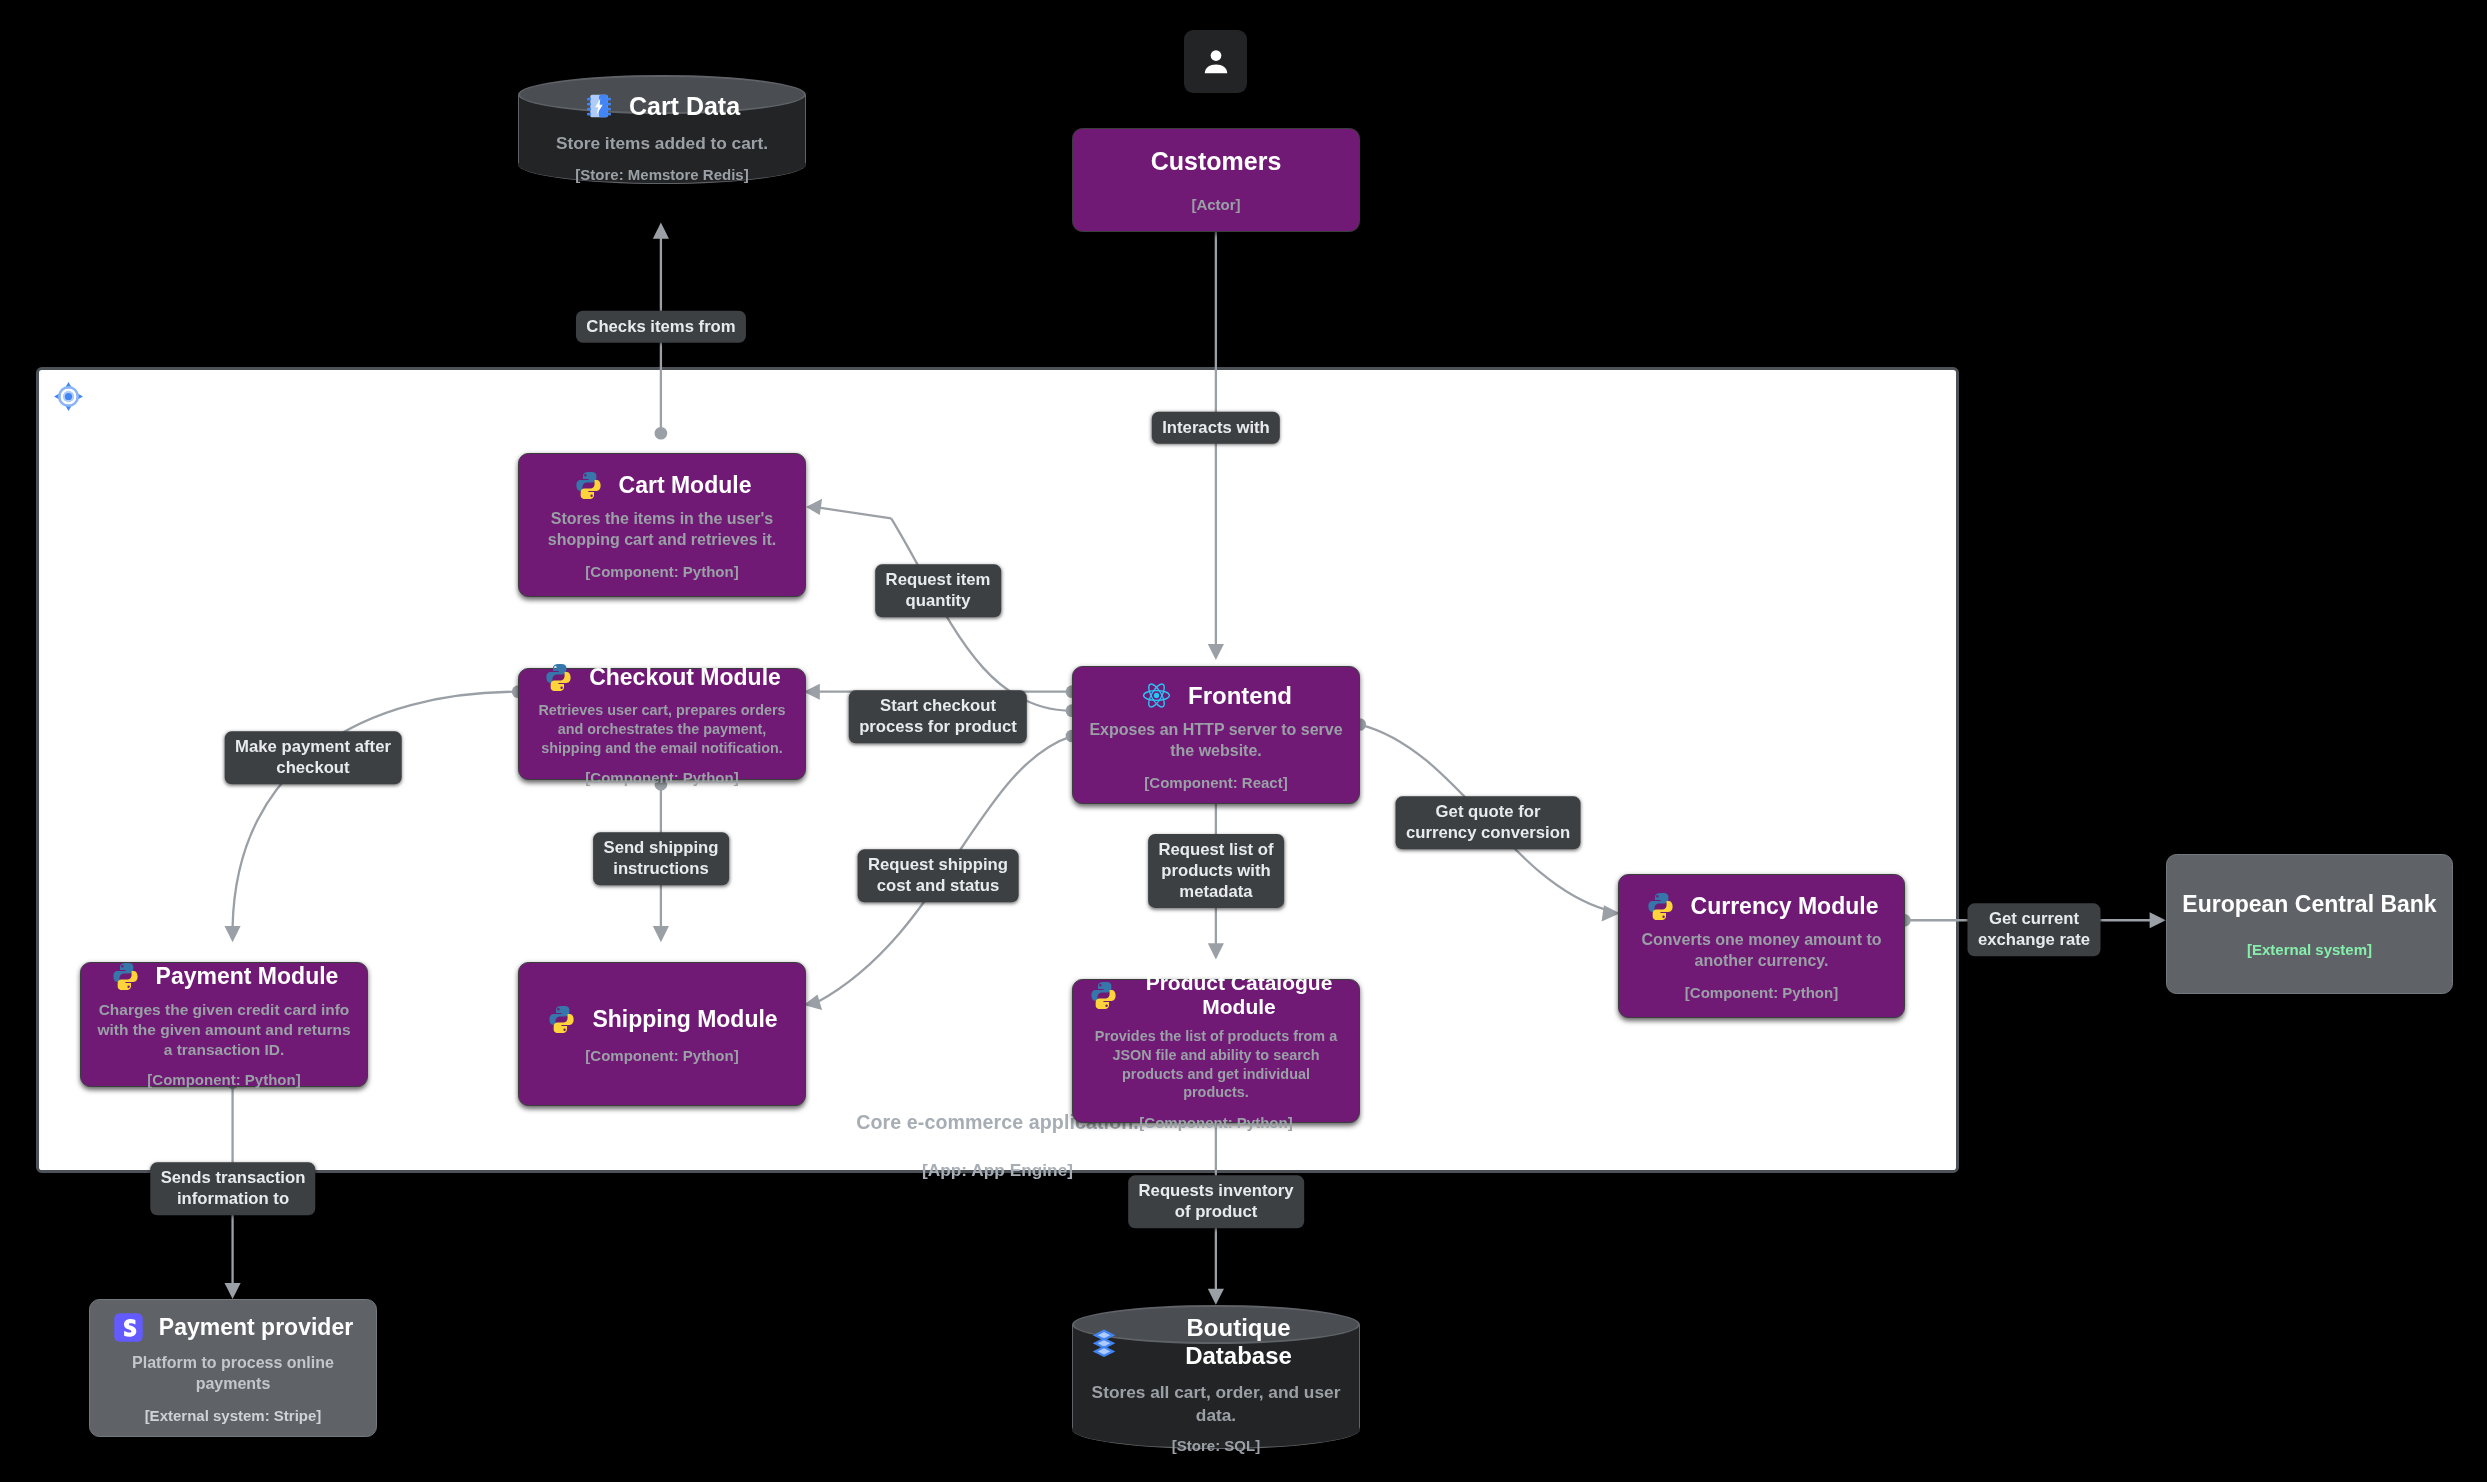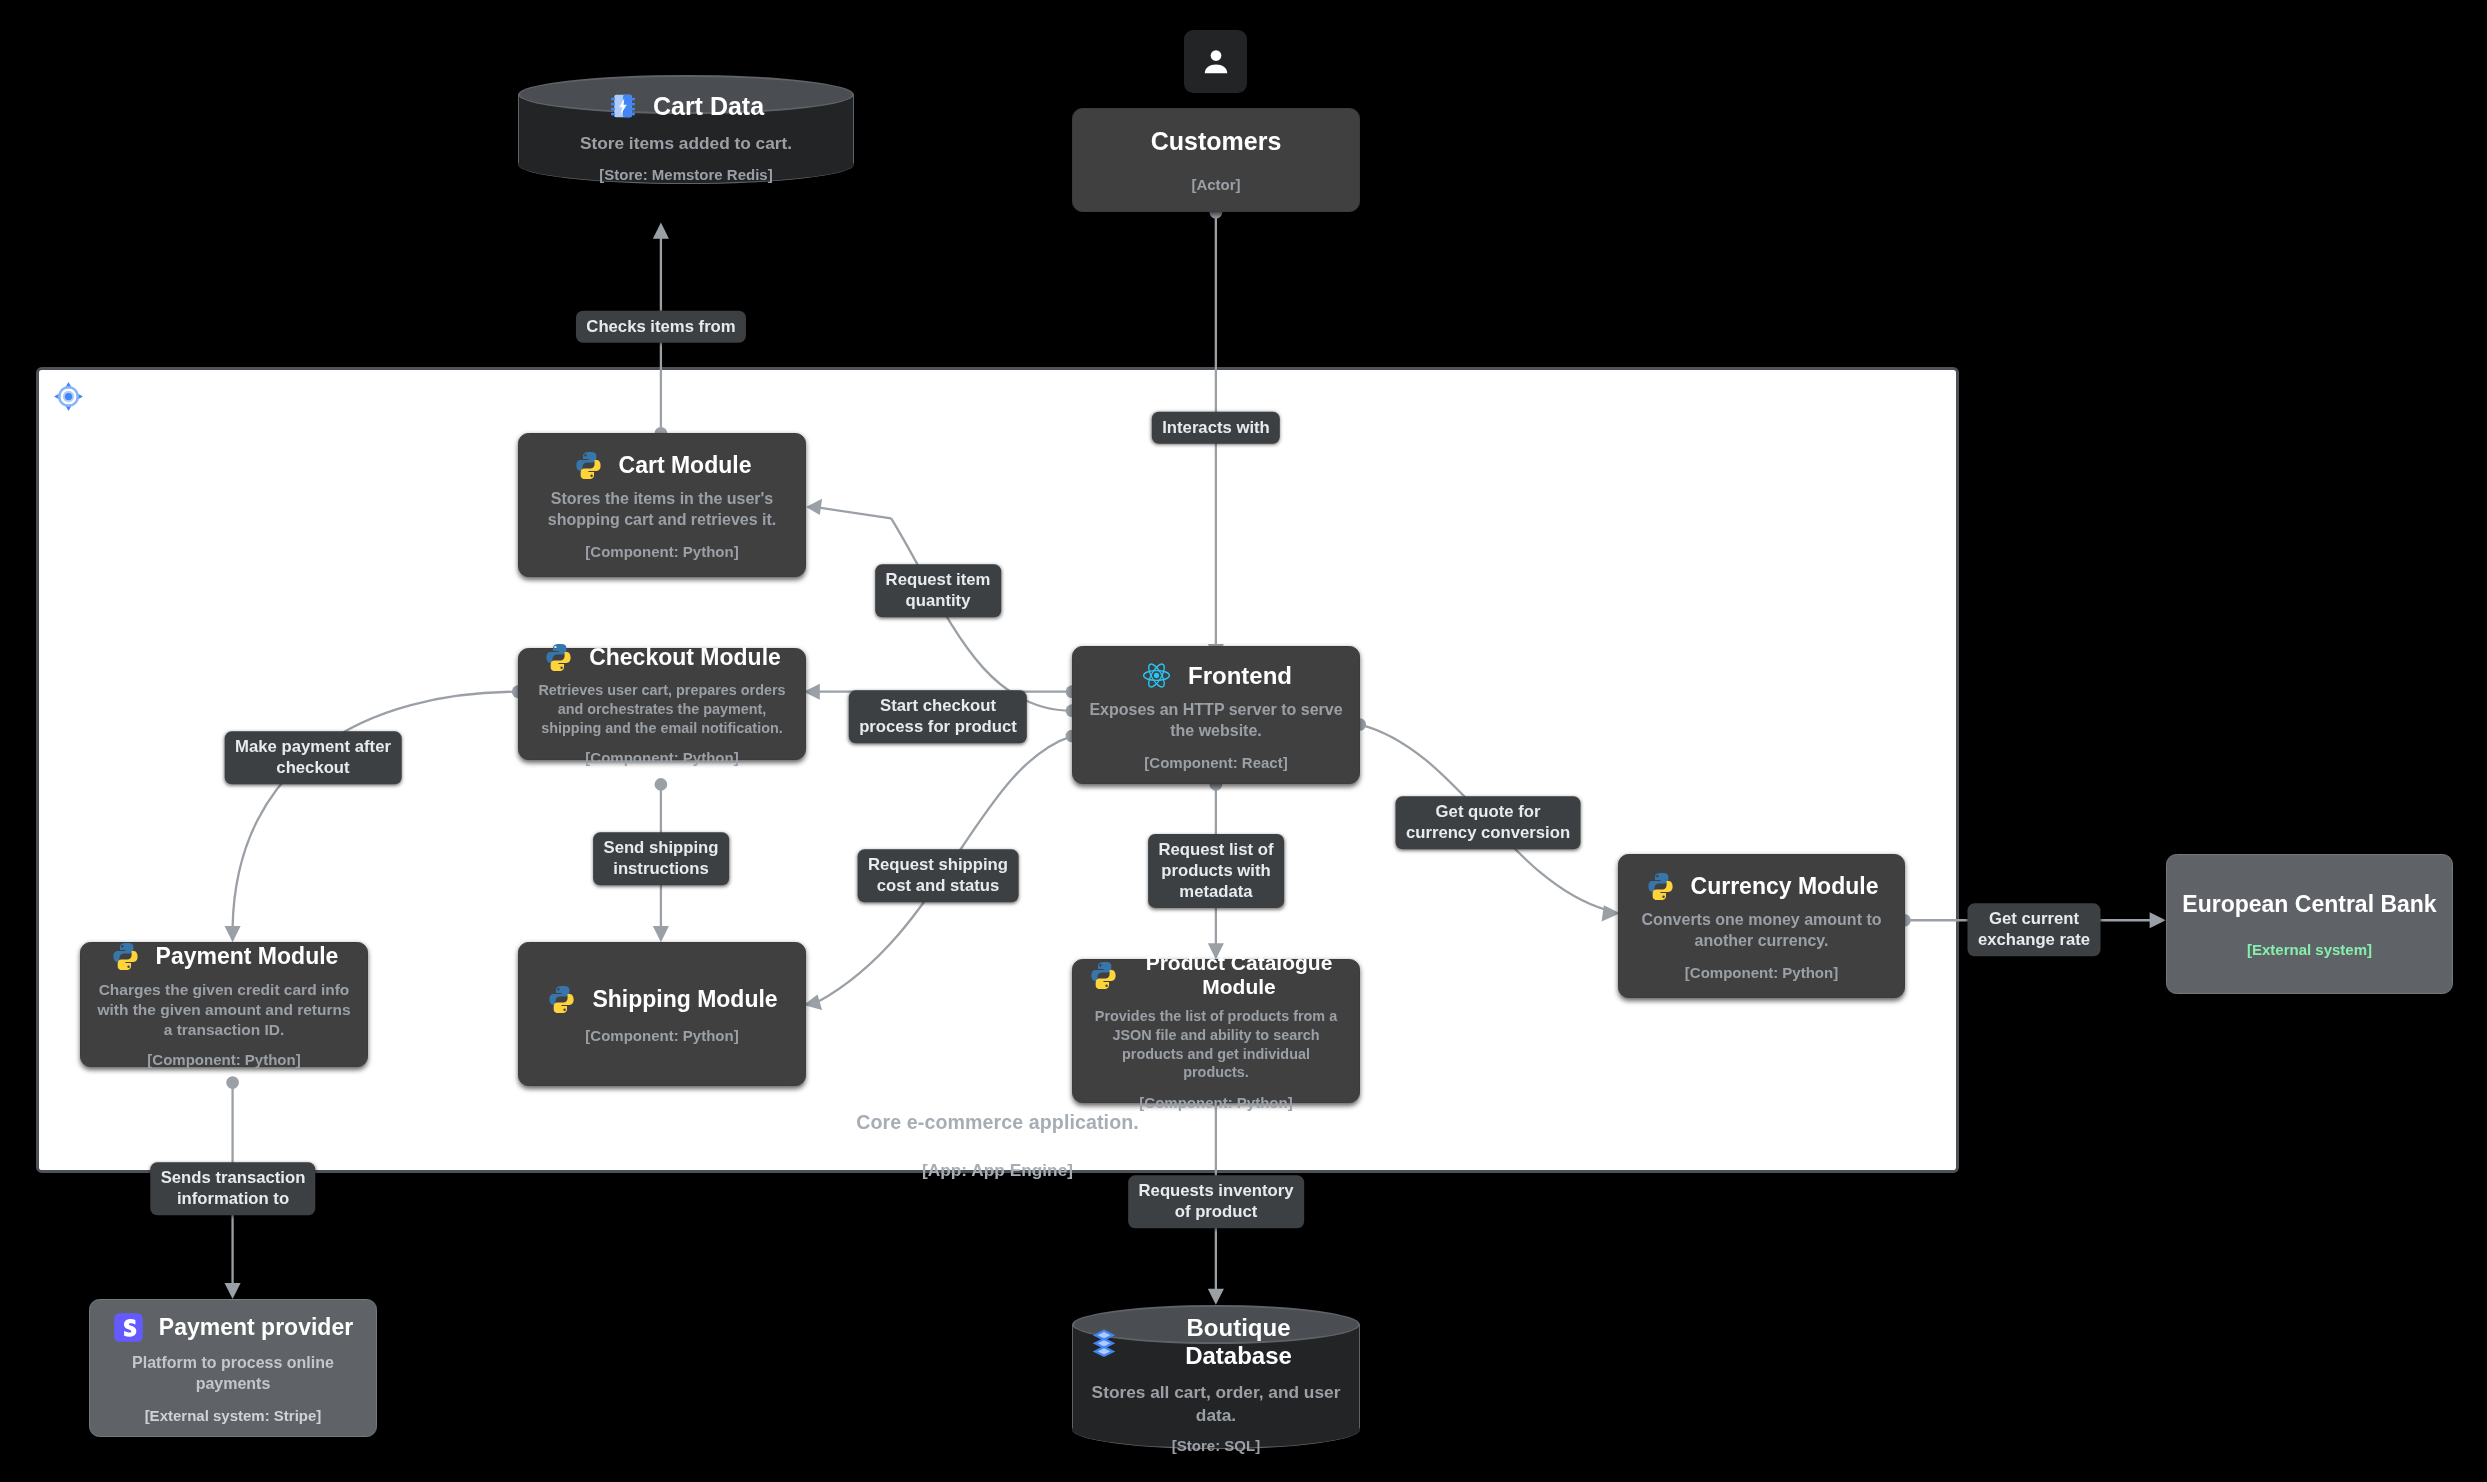--- a/index.html
+++ b/index.html
@@ -24,21 +24,21 @@
   
   svg.edges{position:absolute;left:0;top:0;width:2487px;height:1483px;overflow:visible;}
   .edge{fill:none;stroke:#9aa0a6;stroke-width:4;}
   .edge-dot{fill:#9aa0a6;}
   .edge-arrow{fill:#9aa0a6;}
 
   
   .node{position:absolute;box-sizing:border-box;border-radius:10.4px;
         display:flex;flex-direction:column;align-items:center;justify-content:center;
         text-align:center;padding:12.7px 15px;}
-  .node.internal{background:#404040;border:1.2px solid #3a3c3e;box-shadow:0 2.3px 5.8px rgba(0,0,0,.6);}
+  .node.internal{background:#701a75;border:1.2px solid #3a3c3e;box-shadow:0 2.3px 5.8px rgba(0,0,0,.6);margin-top:20px;}
   .node.external{background:#5f6368;border:1.2px solid #74797e;box-shadow:0 2.3px 5.8px rgba(0,0,0,.6);}
 
   .node-head{display:flex;align-items:center;justify-content:center;gap:15px;width:100%;}
   .node-title{color:#ffffff;font-weight:700;}
   .node-desc{color:#9aa0a6;font-weight:700;line-height:1.3;}
   .node-tech{color:#9aa0a6;font-weight:700;}
 
   .ic{flex:0 0 auto;display:block;}
 
   
@@ -156,21 +156,21 @@
       <polygon class="edge-arrow" points="404,2256 390,2228 418,2228"></polygon>
     </g>
 
     <g>
       <path class="edge" d="M2112,1910 L2112,2240"></path>
       <circle class="edge-dot" cx="2112" cy="1910" r="11"></circle>
       <polygon class="edge-arrow" points="2112,2266 2098,2238 2126,2238"></polygon>
     </g>
   </svg>
 
-  <div class="db" style="left:518px;top:75px;width:336px;height:109px;">
+  <div class="db" style="left:518px;top:75px;width:288px;height:109px;">
     <div class="db-body"></div>
     <div class="db-bottom"></div>
     <div class="db-top">
         <div class="db-top-inner"></div>
       </div>
     <div class="db-content">
       <div class="node-head" style="margin-top:15px;">
         <svg class="ic" width="30" height="30" viewBox="0 0 48 48">
           <rect x="10" y="6" width="28" height="36" rx="3" fill="#aecbfa"></rect>
           <rect x="24" y="6" width="14" height="36" rx="3" fill="#4285f4"></rect>

